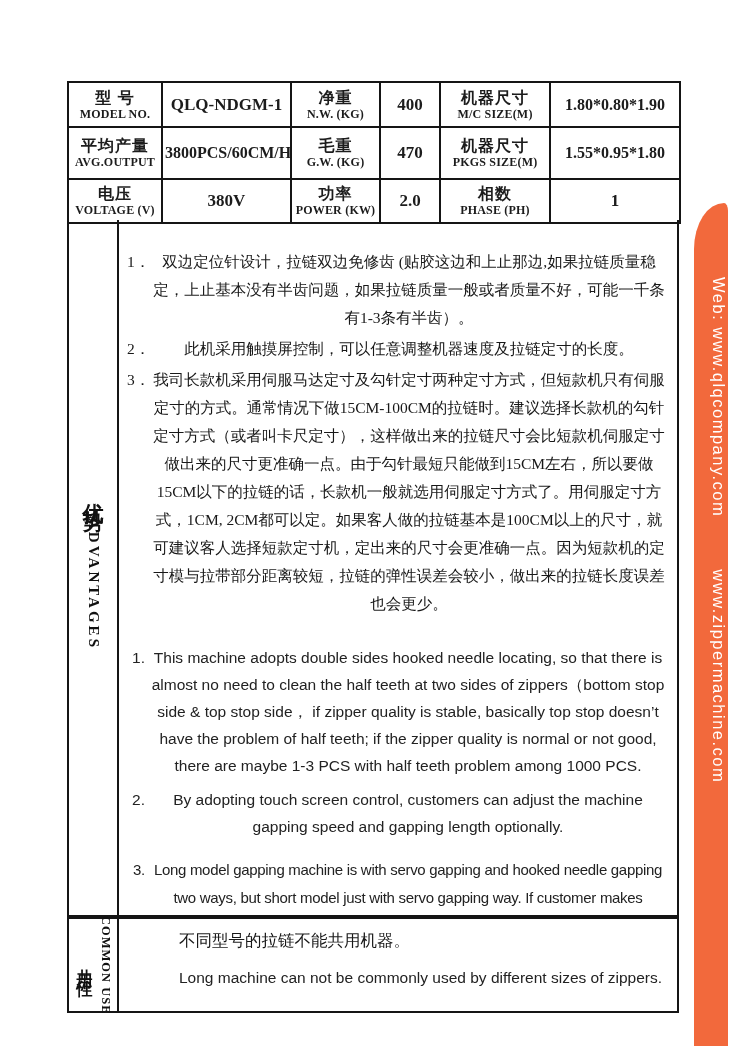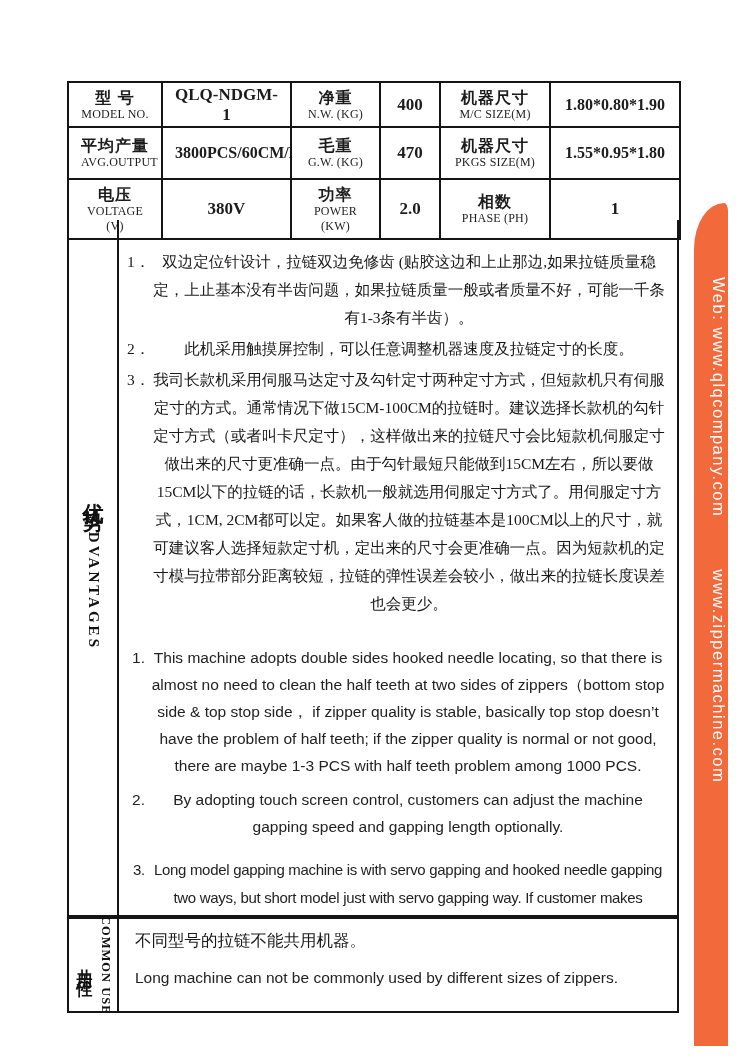--- a/index.html
+++ b/index.html
@@ -9,24 +9,24 @@
     font-family:"Liberation Sans", sans-serif; color:#1c1c1c;
   }
 
   
   .spec-table {
     position:absolute; left:67px; top:81px; width:612px; height:139px;
     border-collapse:collapse; table-layout:fixed;
   }
   .spec-table td {
     border:2px solid #151515; text-align:center; vertical-align:middle;
-    padding:0 12px; overflow:hidden;
+    padding:0 2px; overflow:hidden;
   }
   .cell-zh { font-family:"Liberation Sans", sans-serif; font-weight:bold; font-size:16px; line-height:19px; letter-spacing:1px; }
-  .cell-en { font-family:"Liberation Serif", serif; font-weight:400; font-size:12px; line-height:15px; letter-spacing:0.2px; }
+  .cell-en { font-family:"Liberation Serif", serif; font-weight:700; font-size:12px; line-height:15px; letter-spacing:0.2px; }
   .cell-val { font-family:Liberation Serif, serif; font-weight:bold; font-size:17px; }
   .cell-val.small { font-size:16px; }
 
   
   .adv-box {
     position:absolute; left:67px; top:220px; width:612px; height:697px;
     border:2px solid #151515; border-top:none; display:flex;
   }
   .common-box {
     position:absolute; left:67px; top:917px; width:612px; height:96px;
@@ -58,21 +58,21 @@
   .txt { flex:1;text-align:center; }
 
   .zh-item { font-family:"Liberation Serif", serif; font-size:15.5px; line-height:28px; color:#181818; margin-bottom:3px; }
   .zh-item .num { width:26px; padding-right:5px; }
 
   .en-list { margin-top:26px; }
   .en-item { font-size:15.5px; line-height:27px; color:#222; margin-bottom:7px; }
   .en-item .num { width:24px; padding-right:6px; }
   .en-item.condensed { font-size:15px; letter-spacing:-0.3px; line-height:28px; margin-top:16px; }
 
-  .common-content { flex:1; padding:11px 10px 0 16px; }
+  .common-content { flex:1; padding:11px 10px 0 16px;margin-left:44px; }
   .common-zh { font-family:"Liberation Serif", serif; font-size:16.5px; color:#181818; }
   .common-en { font-size:15.5px; color:#222; margin-top:17px; }
 
   
   .ribbon {
     position:absolute; left:694px; top:203px; width:34px; height:843px;
     border-top-left-radius:30px 46px; border-top-right-radius:4px 8px;
     writing-mode:vertical-rl; text-orientation:mixed;
     color:#fff; font-family:"Liberation Sans", sans-serif;
     font-size:16.5px; letter-spacing:1.5px; font-weight:500;
@@ -122,21 +122,21 @@
       <div class="cell-zh">毛重</div>
       <div class="cell-en">G.W. (KG)</div>
     </td>
     <td class="cell-val">470</td>
     <td>
       <div class="cell-zh">机器尺寸</div>
       <div class="cell-en">PKGS SIZE(M)</div>
     </td>
     <td class="cell-val small">1.55*0.95*1.80</td>
   </tr>
-  <tr style="height:60px">
+  <tr style="height:44px">
     <td>
       <div class="cell-zh">电压</div>
       <div class="cell-en">VOLTAGE (V)</div>
     </td>
     <td class="cell-val">380V</td>
     <td>
       <div class="cell-zh">功率</div>
       <div class="cell-en">POWER (KW)</div>
     </td>
     <td class="cell-val">2.0</td>

